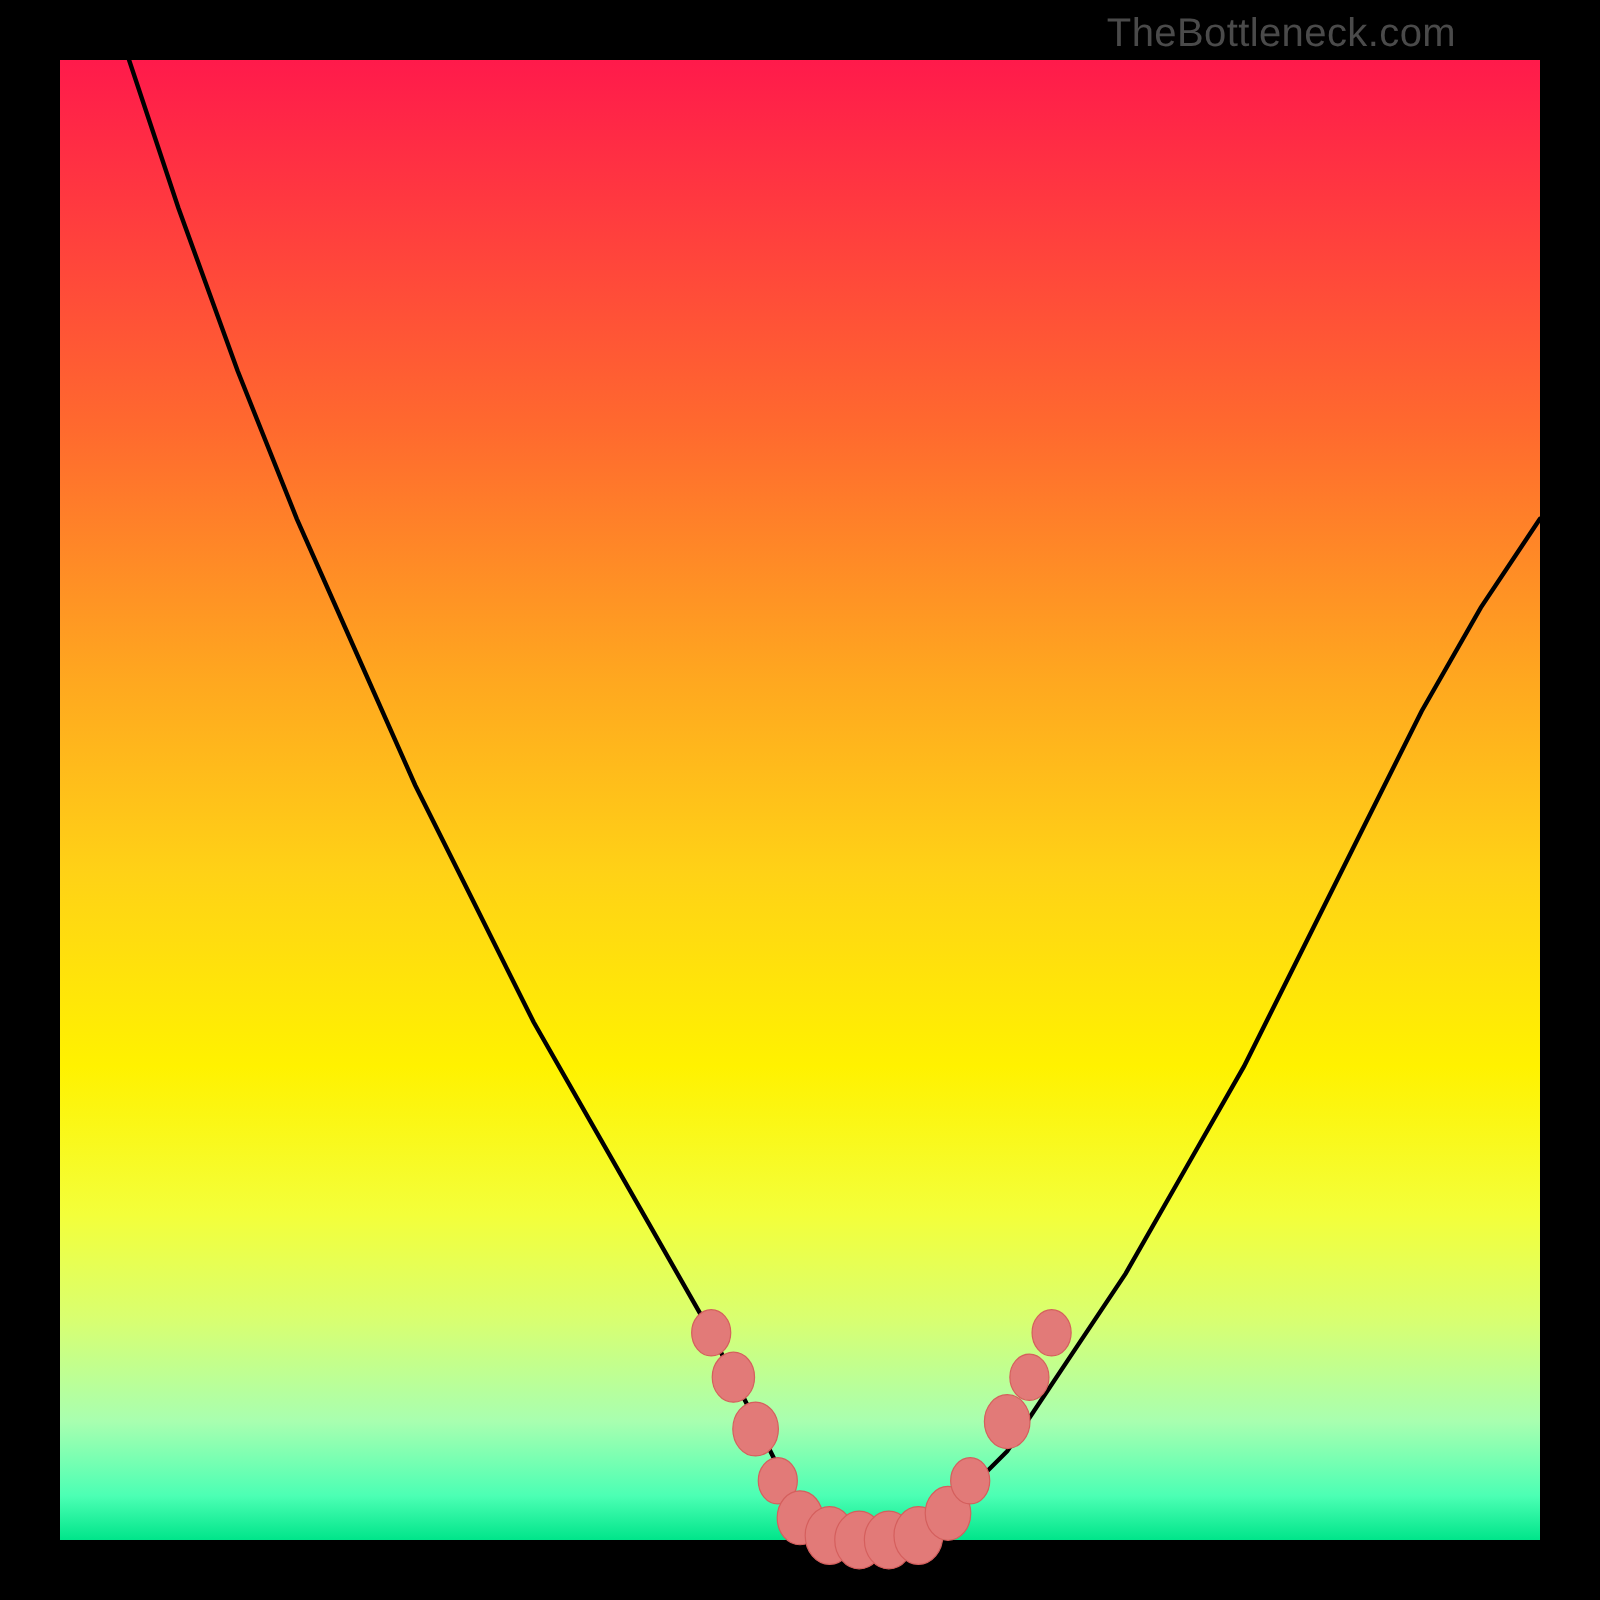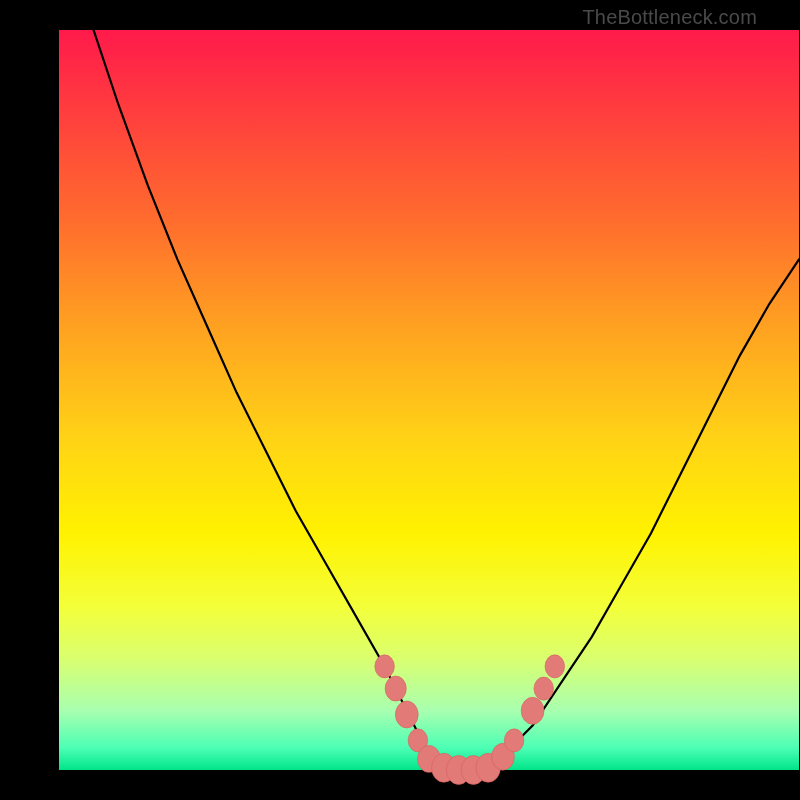--- a/index.html
+++ b/index.html
@@ -9,21 +9,20 @@
     height: 800px;
     overflow: hidden;
     background: #000;
     font-family: Arial, Helvetica, sans-serif;
   }
   .frame {
     position: relative;
     width: 740px;
     height: 800px;
     background: #000;
-    margin-left: 29px;
   }
   .plot {
     position: absolute;
     left: 30px;
     top: 30px;
     width: 740px;
     height: 740px;
     background: linear-gradient(
       to bottom,
       #ff1a4b 0%,

